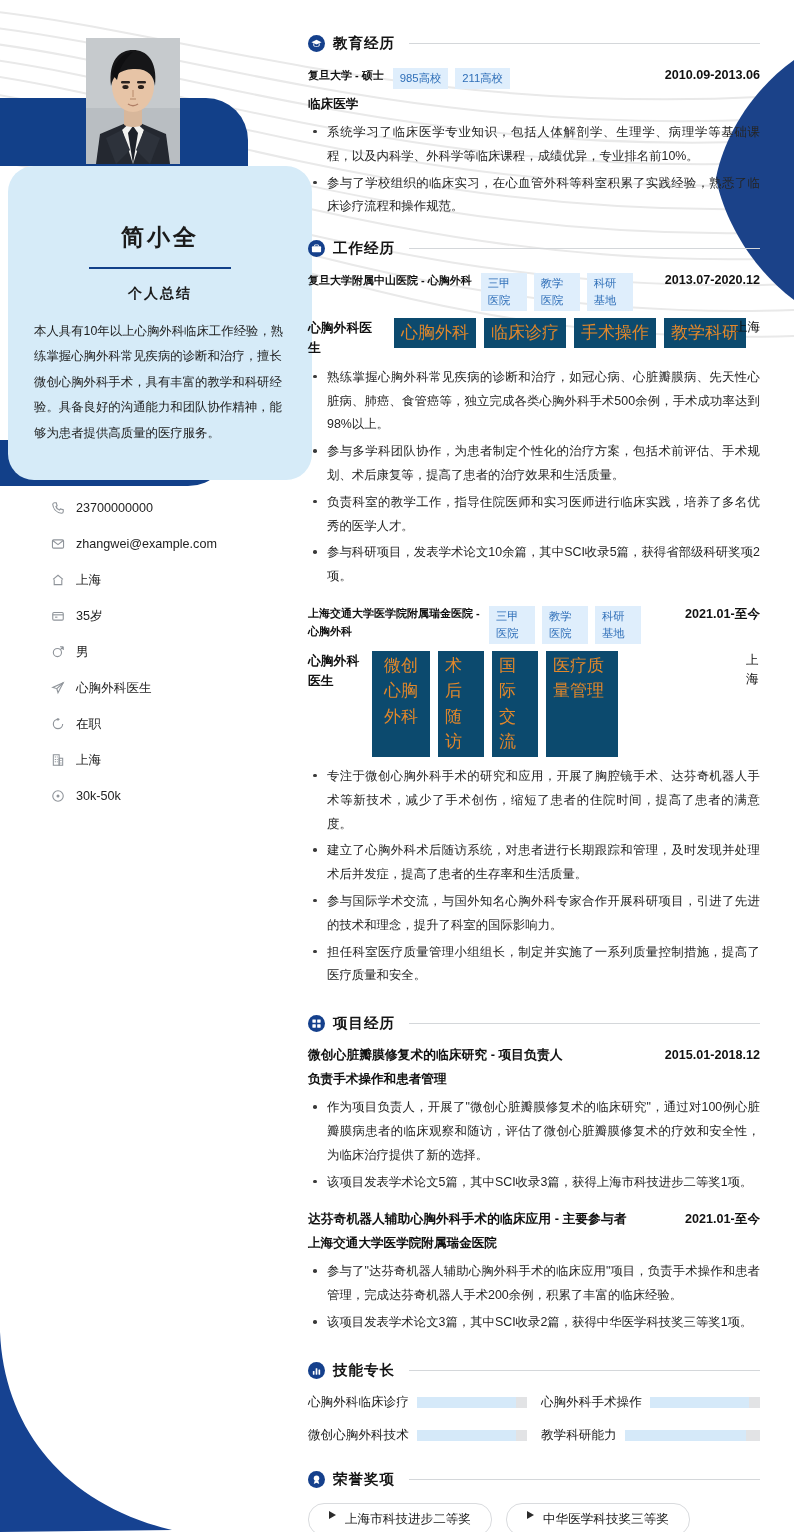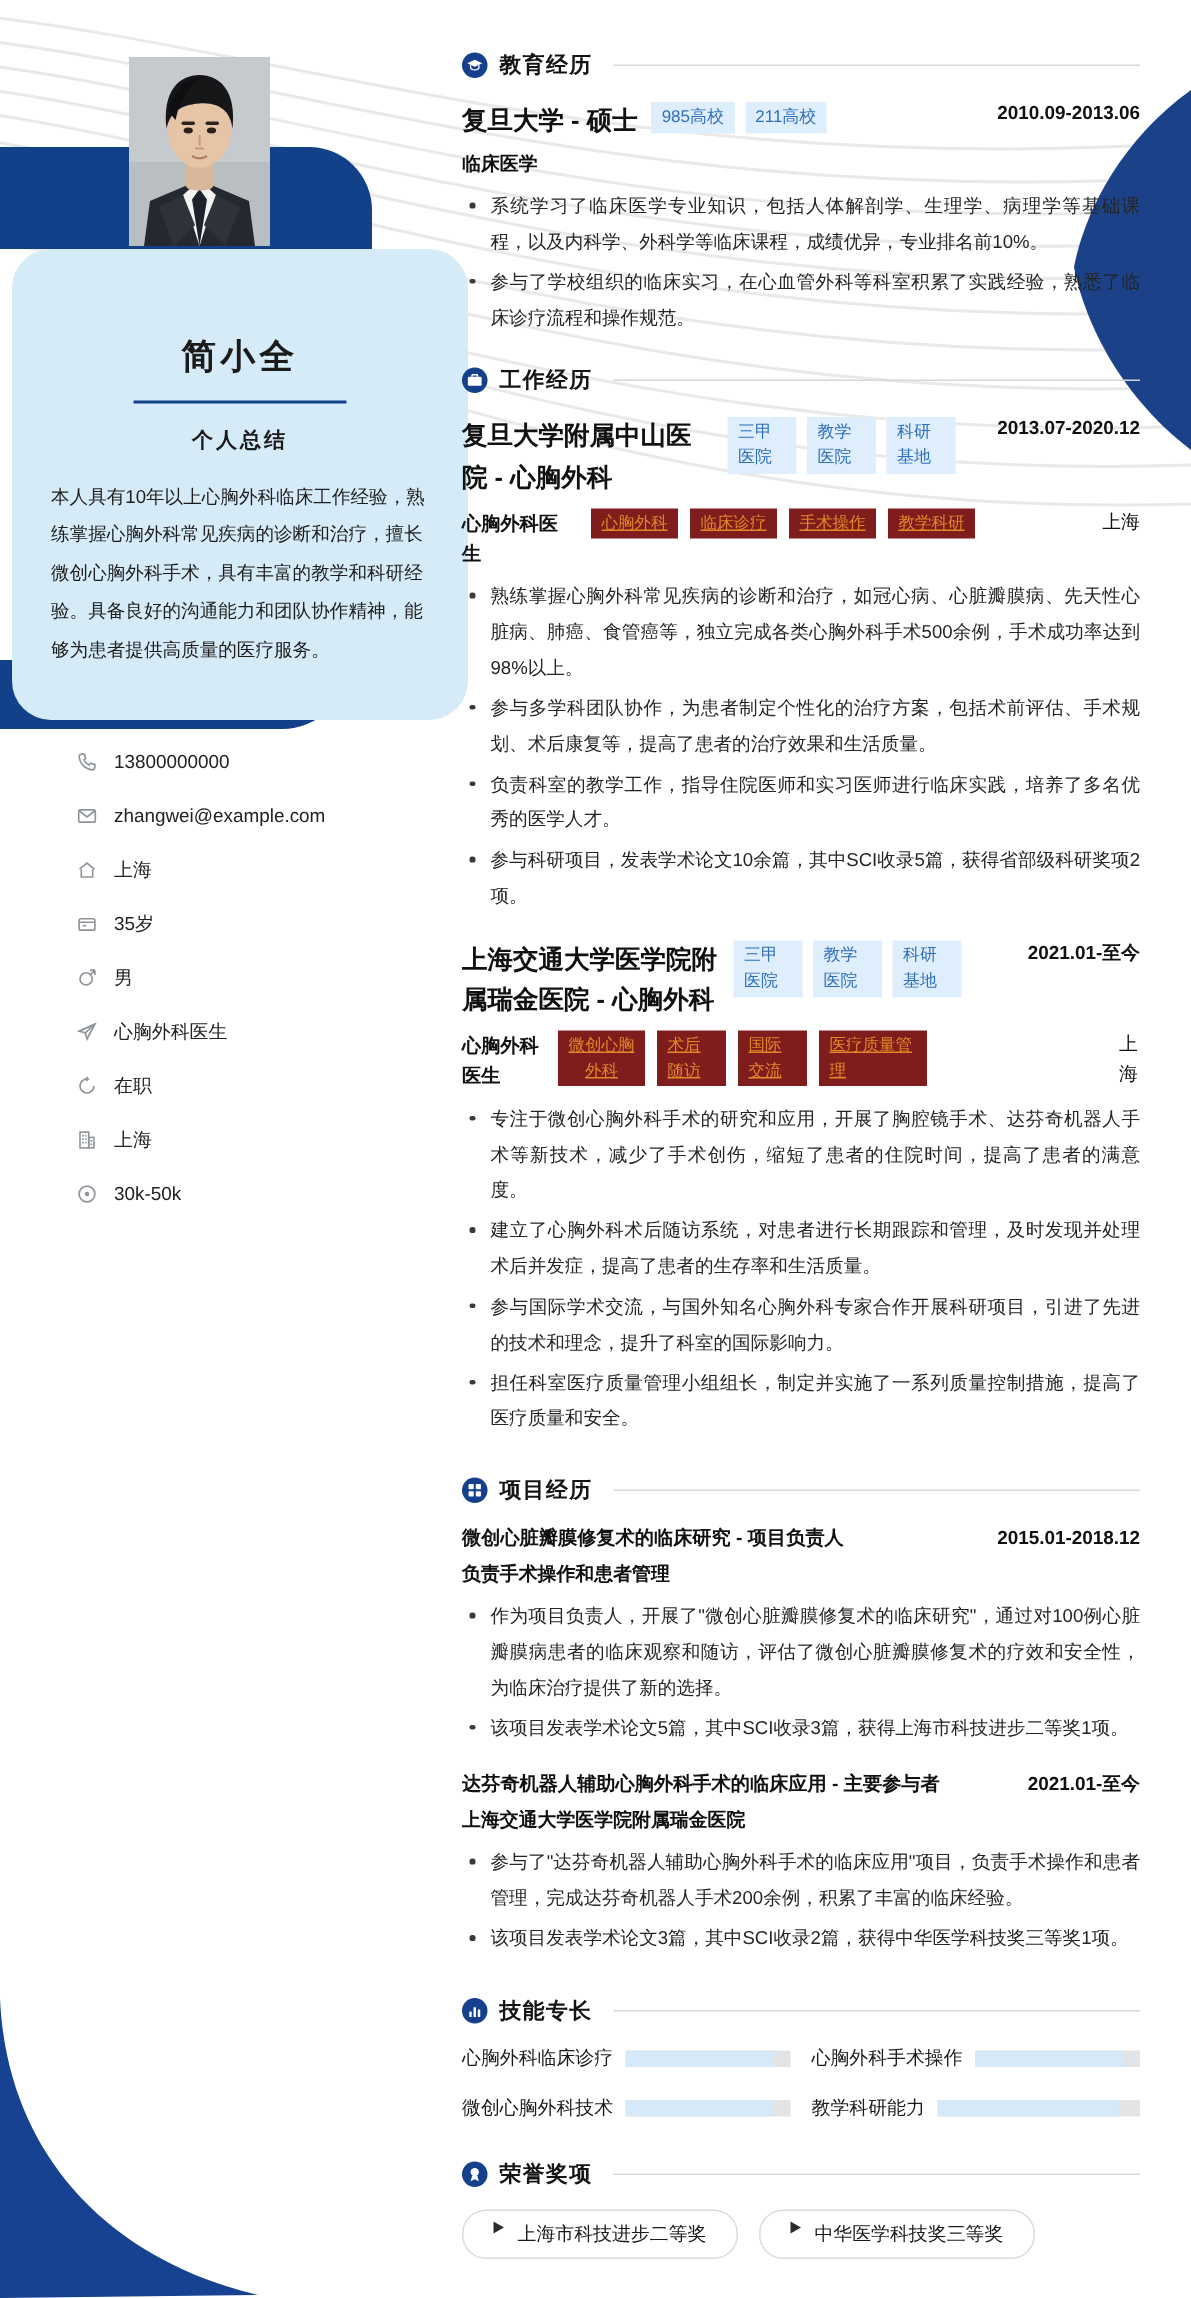--- a/index.html
+++ b/index.html
@@ -169,21 +169,21 @@
   .entry { margin-bottom: 14px; }
   .entry:last-child { margin-bottom: 0; }
 
   .entry-top {
     display: flex;
     align-items: flex-start;
     gap: 9px;
     margin-bottom: 7px;
   }
   .entry-org {
-    font-size: 17px;
+    font-size: 11px;
     font-weight: bold;
     color: #111;
     line-height: 1.6;
     flex: 0 0 auto;
     max-width: 200px;
   }
   .tag-group {
     display: flex;
     gap: 7px;
     flex: 1 1 auto;
@@ -223,27 +223,26 @@
     flex: 0 0 auto;
     max-width: 76px;
   }
   .skill-tags {
     display: flex;
     gap: 8px;
     flex: 1 1 auto;
     min-width: 0;
   }
   .tag-orange {
-    background: #7f1d1d;
+    background: #0c4a6e;
     color: #e2872a;
-    font-size: 11px;
+    font-size: 17px;
     line-height: 1.5;
     padding: 2px 7px;
     word-break: break-all;
-    text-decoration: underline;
   }
   .role-loc {
     font-size: 12.6px;
     color: #111;
     margin-left: auto;
     flex: 0 0 auto;
     max-width: 14px;
     line-height: 1.55;
     word-break: break-all;
   }
@@ -413,21 +412,21 @@
     <div class="blue-band-bottom"></div>
 
     <div class="contacts">
 
       <div class="contact-row">
         <span class="c-icon">
             <svg viewBox="0 0 24 24" fill="none" stroke="currentColor" stroke-width="1.9">
               <path d="M6 3 L9 3 L10.5 8 L8.5 9.5 C9.5 12.5 11.5 14.5 14.5 15.5 L16 13.5 L21 15 L21 18 C21 19.5 19.5 21 18 21 C10 20 4 14 3 6 C3 4.5 4.5 3 6 3 Z"></path>
             </svg>
           </span>
-        <span class="c-text">13800000000</span>
+        <span class="c-text">23700000000</span>
       </div>
 
       <div class="contact-row">
         <span class="c-icon">
             <svg viewBox="0 0 24 24" fill="none" stroke="currentColor" stroke-width="1.9">
               <rect x="2.5" y="5" width="19" height="14" rx="2"></rect>
               <path d="M3 6 L12 13 L21 6"></path>
             </svg>
           </span>
         <span class="c-text">zhangwei@example.com</span>

